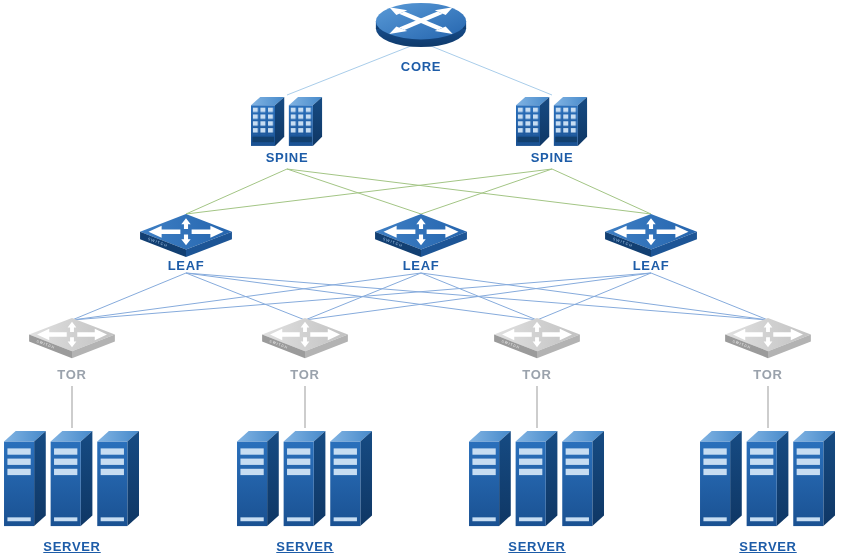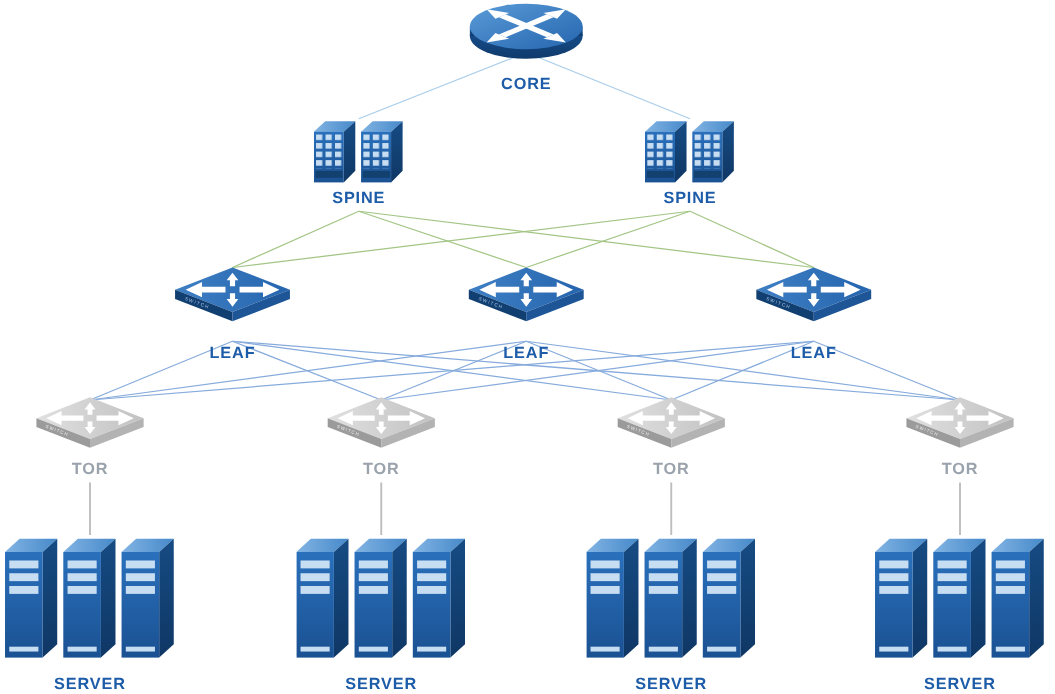--- a/index.html
+++ b/index.html
@@ -5,23 +5,23 @@
   * { margin:0; padding:0; box-sizing:border-box; }
   html,body { width:844px; height:555px; }
   body { background:#ffffff; font-family:"Liberation Sans", sans-serif; overflow:hidden; }
   .canvas { position:relative; width:716px; height:555px; background:#ffffff; }
   .links { position:absolute; left:0; top:0; }
   .node { position:absolute; display:flex; flex-direction:column; align-items:center; transform:translateX(-50%); }
   .icon { display:block; }
   .label { font-size:13px; font-weight:700; letter-spacing:0.7px; line-height:15px; white-space:nowrap; }
   .m-core   { margin-top:9px; }
   .m-spine  { margin-top:2px; }
-  .m-leaf   { margin-top:16px; }
+  .m-leaf   { margin-top:0px; }
   .m-tor    { margin-top:8px; }
-  .m-server { margin-top:10px; }
+  .m-server { margin-top:10px;text-decoration:underline; }
   .defs-holder { position:absolute; width:0; height:0; overflow:hidden; }
 </style>
 </head>
 <body>
 
 <svg class="defs-holder" aria-hidden="true">
   <defs>
     <linearGradient id="gRouterTop" x1="0" y1="0" x2="1" y2="1">
       <stop offset="0" stop-color="#5a9bd8"></stop>
         <stop offset="1" stop-color="#2565ae"></stop>

